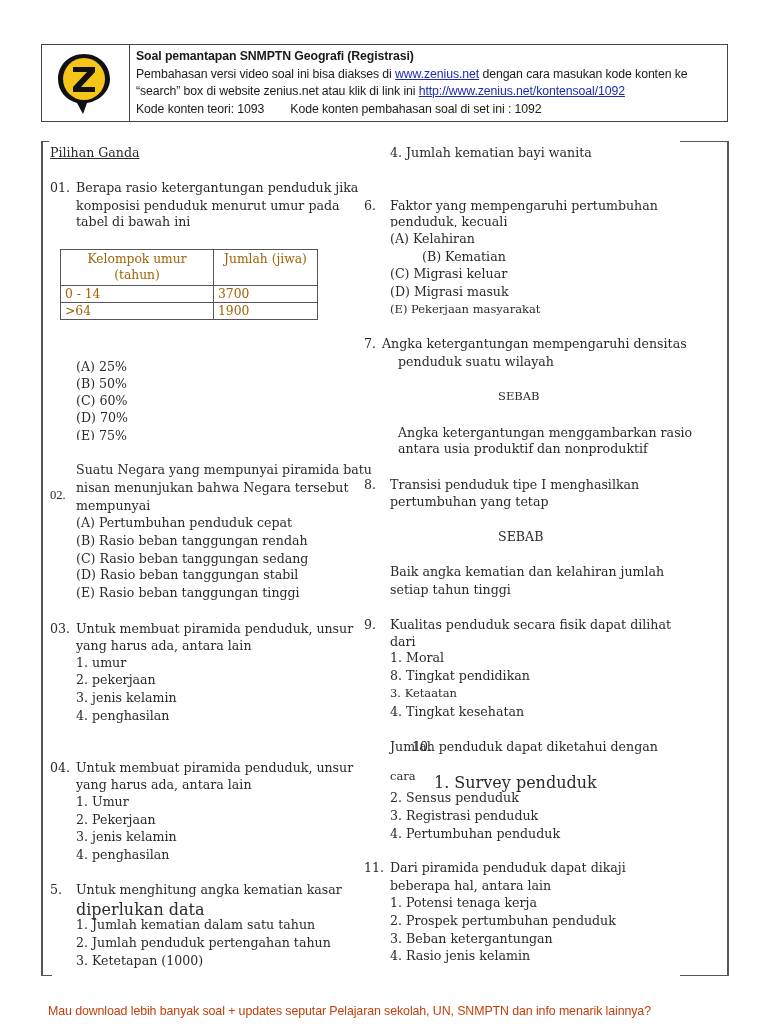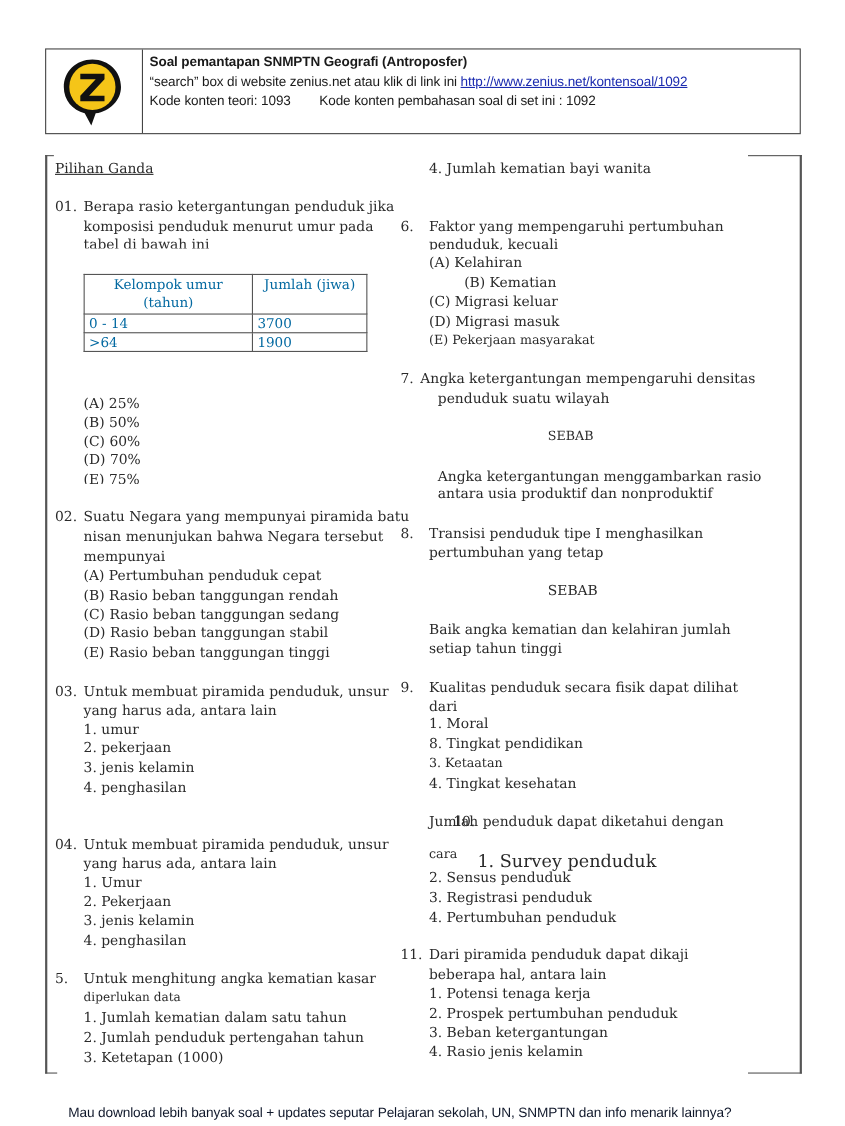--- a/index.html
+++ b/index.html
@@ -7,40 +7,41 @@
   .hdr { position:absolute; left:41px; top:44px; width:687px; height:78px; border:1px solid #444; box-sizing:border-box; }
   .hdr .logo-cell { position:absolute; left:0; top:0; width:87px; height:76px; border-right:1px solid #444; }
   .hdr .logo { position:absolute; left:14px; top:7px; width:56px; height:64px; }
   .hdr .text { position:absolute; left:94px; top:3px; font-family:"Liberation Sans", sans-serif; font-size:12.3px; line-height:17.5px; letter-spacing:-0.1px; color:#1a1a1a; white-space:nowrap; }
   .hdr .title { font-weight:bold; }
   .hdr a { color:#1b2bb0; text-decoration:underline; }
   .frame-line { position:absolute; background:#555; }
   .doc { font-family:"DejaVu Serif", serif; font-size:12.6px; color:#2a2a2a; }
   .abs { position:absolute; white-space:nowrap; }
   .section-title { text-decoration:underline; }
-  table.tbl { position:absolute; left:76px; top:249px; border-collapse:collapse; font-family:"DejaVu Serif", serif; font-size:12.3px; color:#0369a1; }
+  table.tbl { position:absolute; left:60px; top:249px; border-collapse:collapse; font-family:"DejaVu Serif", serif; font-size:12.3px; color:#a16207; }
   table.tbl td, table.tbl th { border:1px solid #555; padding:0 4px; font-weight:normal; height:16px; line-height:16px; }
   table.tbl th { height:34px; vertical-align:top; padding-top:1px; line-height:16px; }
   table.tbl .c1 { width:144px; }
   table.tbl .c2 { width:95px; }
-  .footer { position:absolute; left:62px; top:1004px; font-family:"Liberation Sans", sans-serif; font-size:12.4px; color:#0f172a; letter-spacing:-0.1px; white-space:nowrap; }
+  .footer { position:absolute; left:48px; top:1004px; font-family:"Liberation Sans", sans-serif; font-size:12.4px; color:#c2410c; letter-spacing:-0.1px; white-space:nowrap; }
 </style>
 </head>
 <body>
 
 <div class="hdr">
   <div class="logo-cell">
     <svg class="logo" viewBox="0 0 56 64">
       <path d="M28 2 C13 2 2 13 2 27 C2 39 10 48 21 51 L27 62 L31 51 C44 49 54 39 54 27 C54 13 43 2 28 2 Z" fill="#111"></path>
       <circle cx="28" cy="27" r="21" fill="#f5c518"></circle>
       <path d="M17 15 L39 15 L39 20 L25 35 L39 35 L39 40 L17 40 L17 35 L31 20 L17 20 Z" fill="#111"></path>
     </svg>
   </div>
   <div class="text">
-    <div class="title">Soal pemantapan SNMPTN Geografi (Antroposfer)</div>
+    <div class="title">Soal pemantapan SNMPTN Geografi (Registrasi)</div>
+    <div><span>Pembahasan versi video soal ini bisa diakses di </span><a>www.zenius.net</a><span> dengan cara masukan kode konten ke</span></div>
     <div><span>“search” box di website zenius.net atau klik di link ini </span><a>http://www.zenius.net/kontensoal/1092</a></div>
     <div><span>Kode konten teori: 1093</span><span style="display:inline-block;width:26px"></span><span>Kode konten pembahasan soal di set ini : 1092</span></div>
   </div>
 </div>
 
 <div class="frame-line" style="left:41px;top:141px;width:2px;height:835px;"></div>
 <div class="frame-line" style="left:41px;top:141px;width:8px;height:1px;"></div>
 <div class="frame-line" style="left:41px;top:975px;width:11px;height:1px;"></div>
 <div class="frame-line" style="left:680px;top:141px;width:49px;height:1px;"></div>
 <div class="frame-line" style="left:727px;top:141px;width:2px;height:835px;"></div>
@@ -77,21 +78,21 @@
       </table>
 
     <div class="abs" style="left:76px;top:359px;">(A)   25%</div>
     <div class="abs" style="left:76px;top:376px;">(B)  50%</div>
     <div class="abs" style="left:76px;top:393px;">(C)  60%</div>
     <div class="abs" style="left:76px;top:410px;">(D)  70%</div>
     <div class="abs" style="left:76px;top:428px;height:12px;overflow:hidden;">(E)  75%</div>
   </div>
 
   <div>
-    <div class="abs" style="left:50px;top:462px;">02.</div>
+    <div class="abs" style="left:50px;top:488px;font-family:Liberation Serif, serif;">02.</div>
     <div class="abs" style="left:76px;top:462px;">Suatu Negara yang mempunyai piramida batu</div>
     <div class="abs" style="left:76px;top:480px;">nisan menunjukan bahwa Negara tersebut</div>
     <div class="abs" style="left:76px;top:498px;">mempunyai</div>
     <div class="abs" style="left:76px;top:515px;">(A)  Pertumbuhan penduduk cepat</div>
     <div class="abs" style="left:76px;top:533px;">(B)  Rasio beban tanggungan rendah</div>
     <div class="abs" style="left:76px;top:551px;">(C)  Rasio beban tanggungan sedang</div>
     <div class="abs" style="left:76px;top:567px;">(D)  Rasio beban tanggungan stabil</div>
     <div class="abs" style="left:76px;top:585px;">(E)  Rasio beban tanggungan tinggi</div>
   </div>
 
@@ -111,21 +112,21 @@
     <div class="abs" style="left:76px;top:777px;">yang harus ada, antara lain</div>
     <div class="abs" style="left:76px;top:794px;">1.   Umur</div>
     <div class="abs" style="left:76px;top:812px;">2.   Pekerjaan</div>
     <div class="abs" style="left:76px;top:829px;">3.   jenis kelamin</div>
     <div class="abs" style="left:76px;top:847px;">4.   penghasilan</div>
   </div>
 
   <div>
     <div class="abs" style="left:50px;top:882px;">5.</div>
     <div class="abs" style="left:76px;top:882px;">Untuk menghitung angka kematian kasar</div>
-    <div class="abs" style="left:76px;top:900px;font-size:11px;">diperlukan data</div>
+    <div class="abs" style="left:76px;top:900px;font-size:16px;">diperlukan data</div>
     <div class="abs" style="left:76px;top:917px;">1.   Jumlah kematian dalam satu tahun</div>
     <div class="abs" style="left:76px;top:935px;">2.   Jumlah penduduk pertengahan tahun</div>
     <div class="abs" style="left:76px;top:953px;">3.   Ketetapan (1000)</div>
   </div>
 
   <div class="abs" style="left:390px;top:145px;">4.   Jumlah kematian bayi wanita</div>
 
   <div>
     <div class="abs" style="left:364px;top:198px;">6.</div>
     <div class="abs" style="left:390px;top:198px;">Faktor  yang mempengaruhi pertumbuhan</div>

